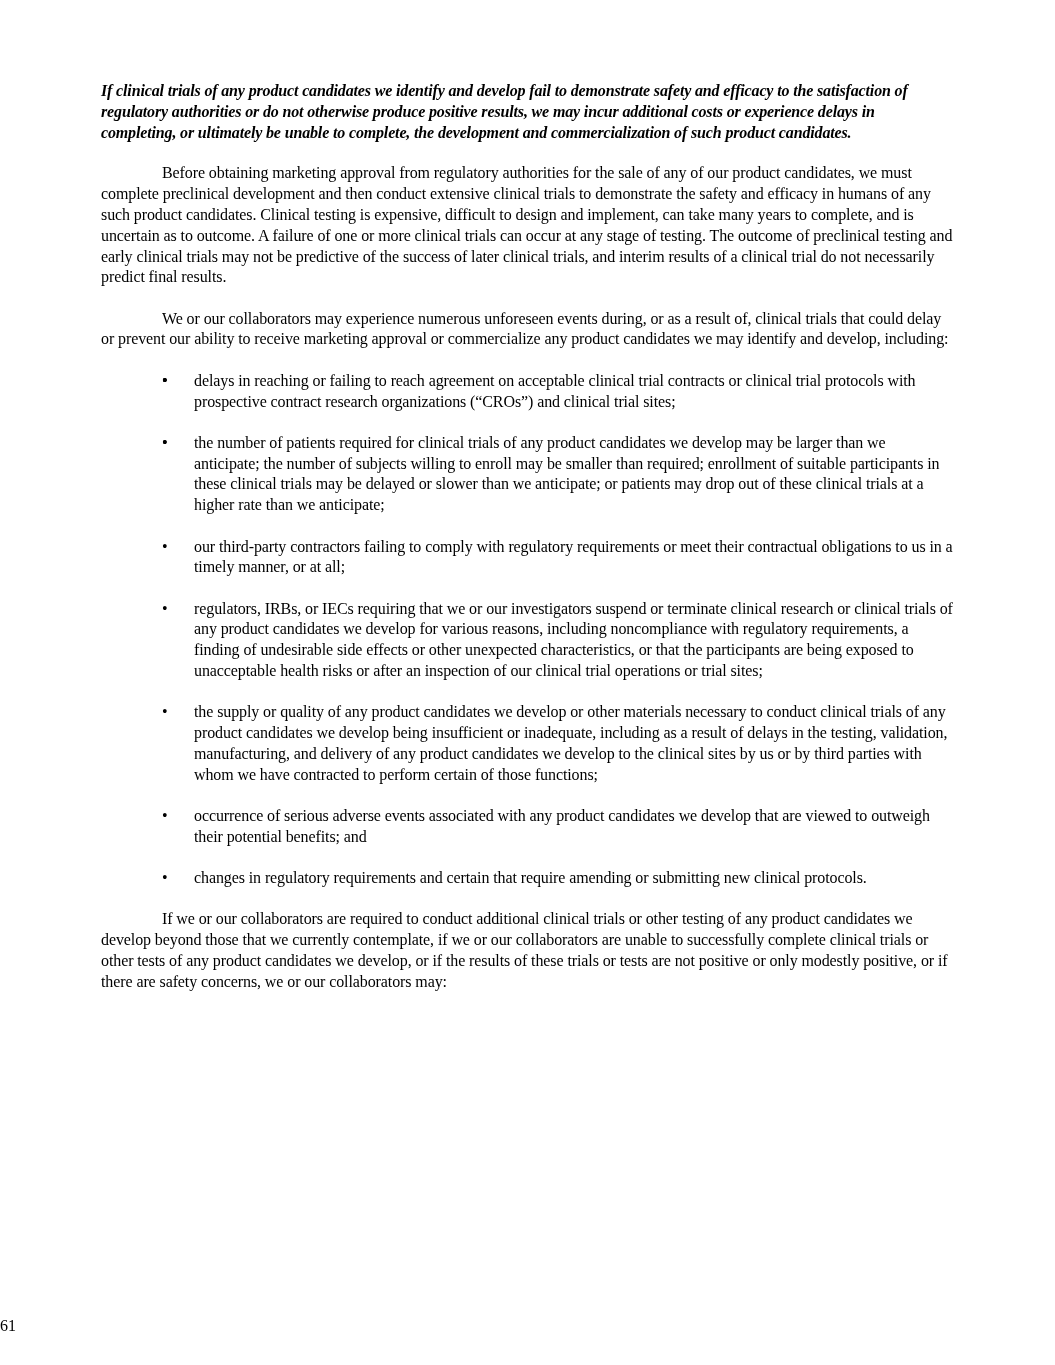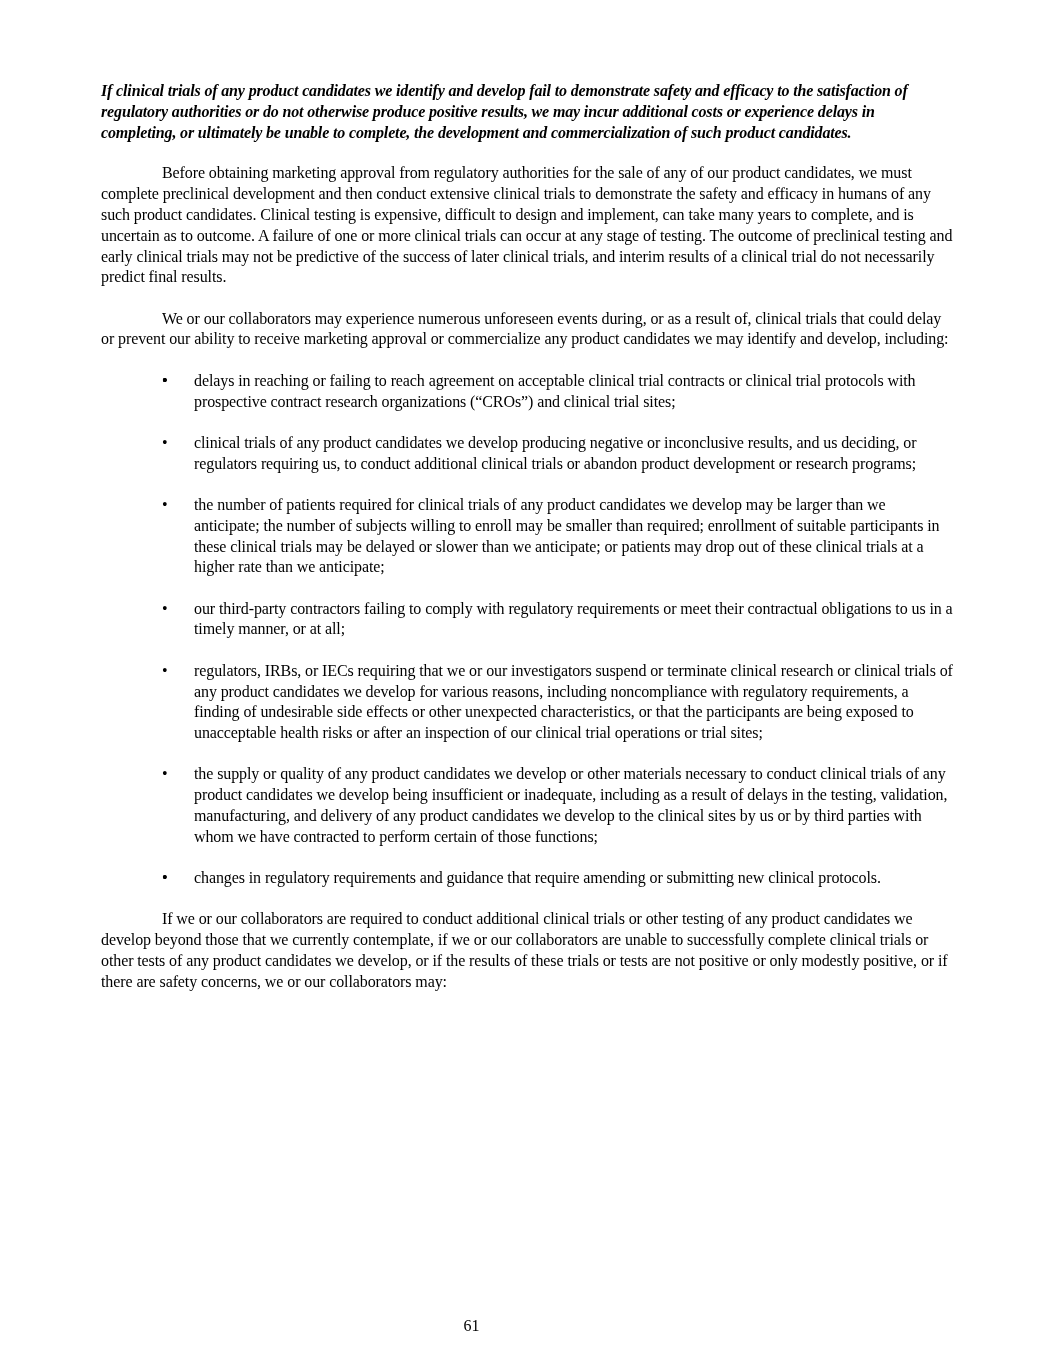--- a/index.html
+++ b/index.html
@@ -52,21 +52,20 @@
     .bullet-mark {
       position: absolute;
       left: 61px;
       top: 0;
     }
     .page-number {
       position: absolute;
       left: 0;
       width: 943px;
       top: 1316px;
-      text-align: center;
     }
   </style>
 </head>
 <body>
 
 <div class="page">
   <p class="heading">If clinical trials of any product candidates we identify and develop fail to demonstrate safety and efficacy to the satisfaction of regulatory authorities or do not otherwise produce positive results, we may incur additional costs or experience delays in completing, or ultimately be unable to complete, the development and commercialization of such product candidates.</p>
 
   <p class="para">Before obtaining marketing approval from regulatory authorities for the sale of any of our product candidates, we must complete preclinical development and then conduct extensive clinical trials to demonstrate the safety and efficacy in humans of any such product candidates. Clinical testing is expensive, difficult to design and implement, can take many years to complete, and is uncertain as to outcome. A failure of one or more clinical trials can occur at any stage of testing. The outcome of preclinical testing and early clinical trials may not be predictive of the success of later clinical trials, and interim results of a clinical trial do not necessarily predict final results.</p>
   <p class="para">We or our collaborators may experience numerous unforeseen events during, or as a result of, clinical trials that could delay or prevent our ability to receive marketing approval or commercialize any product candidates we may identify and develop, including:</p>
@@ -77,43 +76,43 @@
     </li>
     <li class="bullet">
       <span class="bullet-mark">•</span>
     </li>
     <li class="bullet">
       <span class="bullet-mark">•</span>
       <span>delays in reaching or failing to reach agreement on acceptable clinical trial contracts or clinical trial protocols with prospective contract research organizations (“CROs”) and clinical trial sites;</span>
     </li>
     <li class="bullet">
       <span class="bullet-mark">•</span>
-      <span>clinical trials of any product candidates we develop producing negative or inconclusive results, and us deciding, or regulators requiring us, to conduct additional clinical trials or abandon product development or research programs;</span>
     </li>
     <li class="bullet">
       <span class="bullet-mark">•</span>
       <span>the number of patients required for clinical trials of any product candidates we develop may be larger than we anticipate; the number of subjects willing to enroll may be smaller than required; enrollment of suitable participants in these clinical trials may be delayed or slower than we anticipate; or patients may drop out of these clinical trials at a higher rate than we anticipate;</span>
     </li>
     <li class="bullet">
       <span class="bullet-mark">•</span>
       <span>our third-party contractors failing to comply with regulatory requirements or meet their contractual obligations to us in a timely manner, or at all;</span>
     </li>
     <li class="bullet">
       <span class="bullet-mark">•</span>
       <span>regulators, IRBs, or IECs requiring that we or our investigators suspend or terminate clinical research or clinical trials of any product candidates we develop for various reasons, including noncompliance with regulatory requirements, a finding of undesirable side effects or other unexpected characteristics, or that the participants are being exposed to unacceptable health risks or after an inspection of our clinical trial operations or trial sites;</span>
     </li>
     <li class="bullet">
       <span class="bullet-mark">•</span>
       <span>the supply or quality of any product candidates we develop or other materials necessary to conduct clinical trials of any product candidates we develop being insufficient or inadequate, including as a result of delays in the testing, validation, manufacturing, and delivery of any product candidates we develop to the clinical sites by us or by third parties with whom we have contracted to perform certain of those functions;</span>
     </li>
     <li class="bullet">
       <span class="bullet-mark">•</span>
+      <span>occurrence of serious adverse events associated with any product candidates we develop that are viewed to outweigh their potential benefits; and</span>
     </li>
     <li class="bullet">
       <span class="bullet-mark">•</span>
-      <span>changes in regulatory requirements and guidance that require amending or submitting new clinical protocols.</span>
+      <span>changes in regulatory requirements and certain that require amending or submitting new clinical protocols.</span>
     </li>
   </ul>
 
   <p class="para">If we or our collaborators are required to conduct additional clinical trials or other testing of any product candidates we develop beyond those that we currently contemplate, if we or our collaborators are unable to successfully complete clinical trials or other tests of any product candidates we develop, or if the results of these trials or tests are not positive or only modestly positive, or if there are safety concerns, we or our collaborators may:</p>
 </div>
 
 <div class="page-number">61</div>
 
 </body></html>

